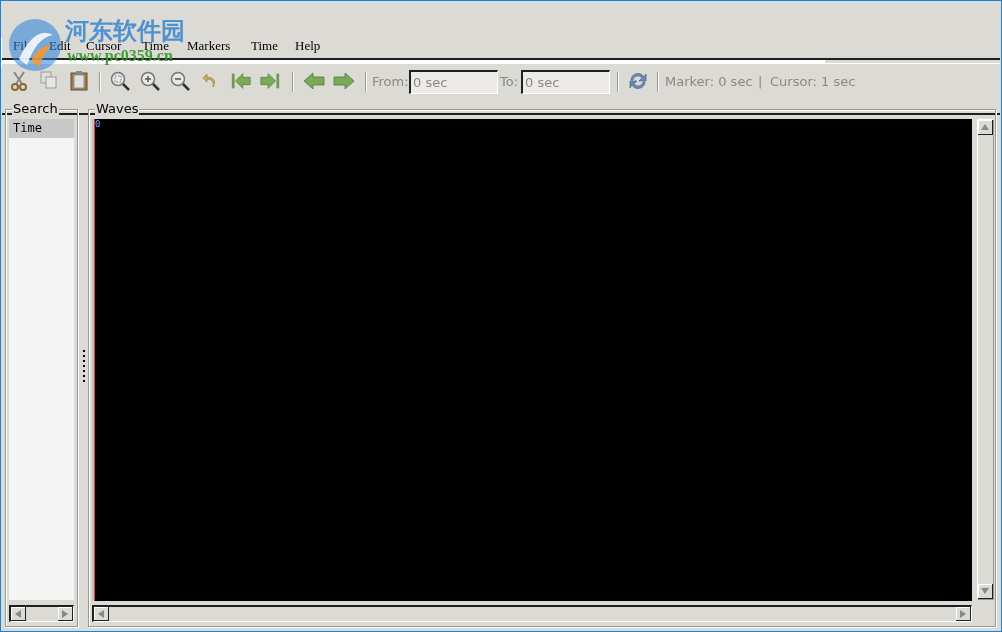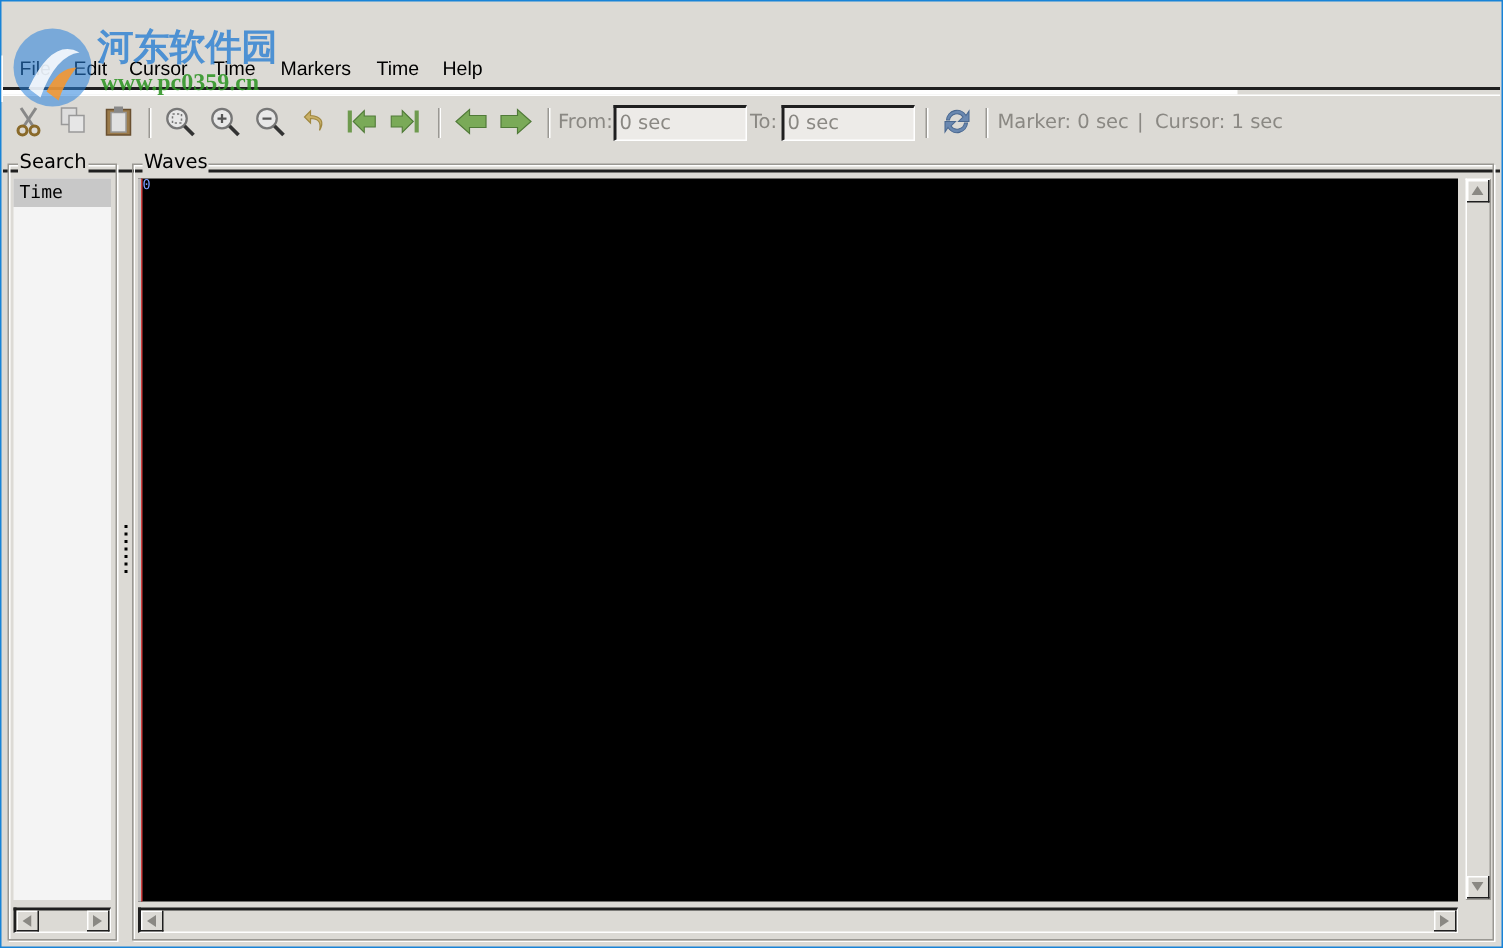--- a/index.html
+++ b/index.html
@@ -13,21 +13,21 @@
   .app-icon { position: absolute; left: 9px; top: 7px; width: 14px; height: 15px; background: #1a1a1a; border: 1px solid #556; }
   .app-icon svg { position: absolute; left: 0; top: 0; }
   .title-text { position: absolute; left: 30px; top: 7px; font-family: "Liberation Sans", sans-serif; font-size: 12px; color: #000; }
   .win-btn { position: absolute; top: 0; width: 46px; height: 31px; display: flex; align-items: center; justify-content: center; color: #000; }
   .win-min { left: 862px; }
   .win-max { left: 908px; }
   .win-close { left: 954px; }
 
   
   .menubar { position: absolute; left: 1px; top: 31px; width: 998px; height: 28px; background: #dcdad5; border-bottom: 2px solid #1f1f1f; }
-  .menu-item { position: absolute; top: 6px; font-size: 13px; color: #000; font-family: Liberation Sans, sans-serif; }
+  .menu-item { position: absolute; top: 6px; font-size: 13px; color: #000; font-family: Liberation Serif, serif; }
 
   
   .toolbar { position: absolute; left: 1px; top: 62px; width: 998px; height: 52px; background: #dcdad5; border-top: 1px solid #ffffff; border-bottom: 2px solid #1f1f1f; }
   .tb-icon { position: absolute; top: 5px; width: 22px; height: 24px; display: flex; align-items: center; justify-content: center; }
   .tb-sep { position: absolute; top: 8px; width: 2px; height: 20px; border-left: 1px solid #9a9893; border-right: 1px solid #fff; }
   .tb-label { position: absolute; top: 10px; font-size: 13px; color: #8a8883; font-family: "DejaVu Sans", sans-serif; }
   .tb-input { position: absolute; top: 6px; height: 24px; background: #edebe8; border-top: 2px solid #1f1f1f; border-left: 2px solid #1f1f1f; border-right: 1px solid #fff; border-bottom: 1px solid #fff; font-size: 13px; color: #8a8883; padding: 3px 2px; font-family: "DejaVu Sans", sans-serif; }
 
   
   .frame { position: absolute; border: 1px solid #9a9893; box-shadow: inset 1px 1px 0 #fff, 1px 1px 0 #fff; }

